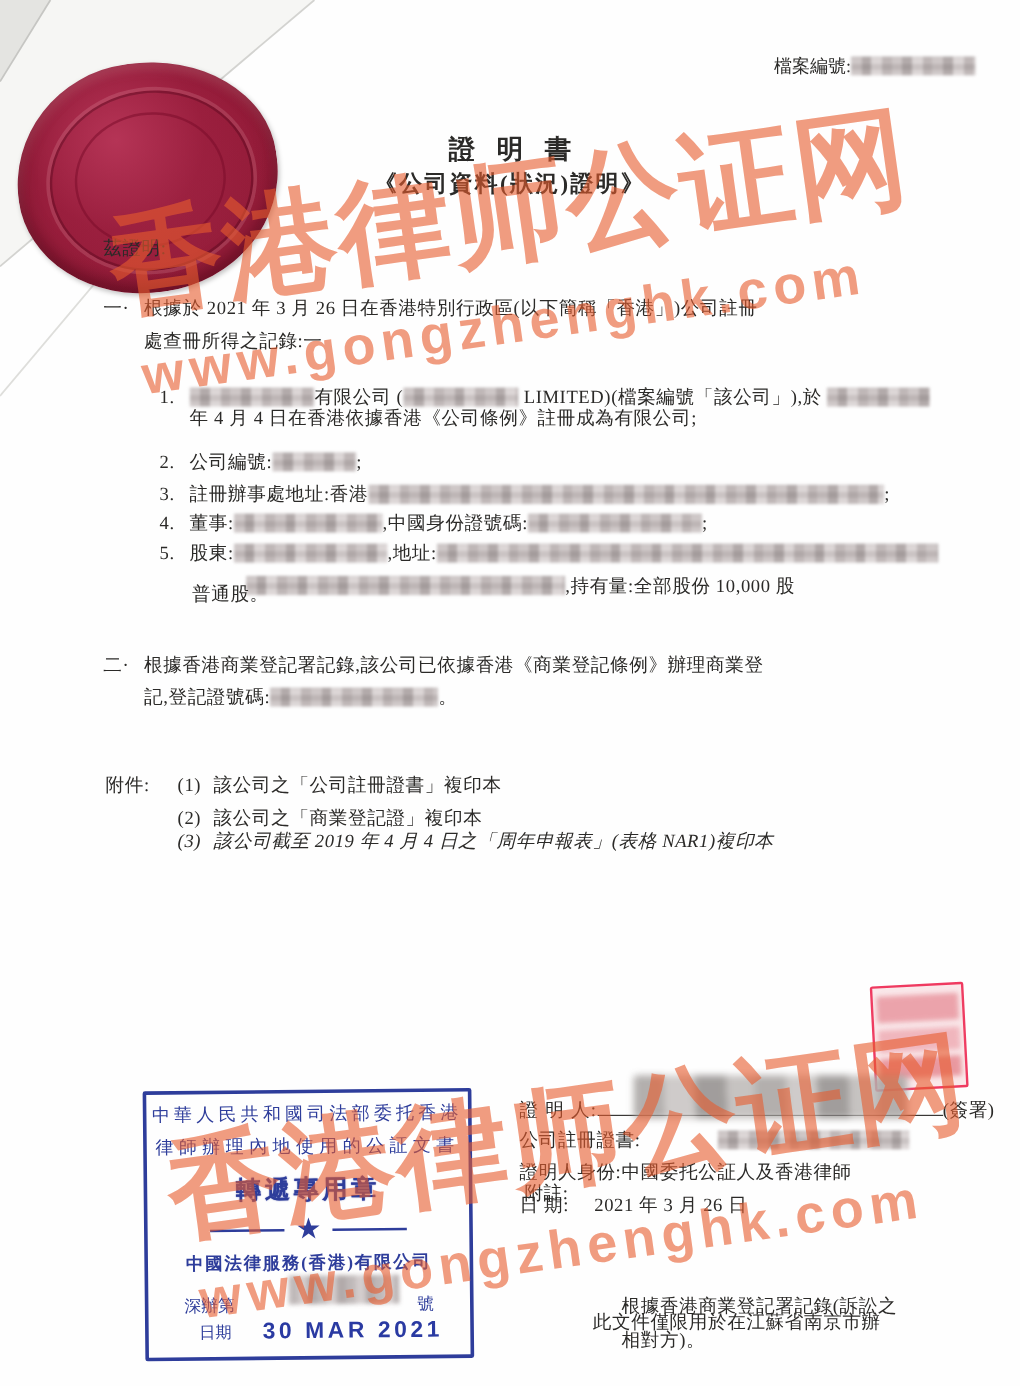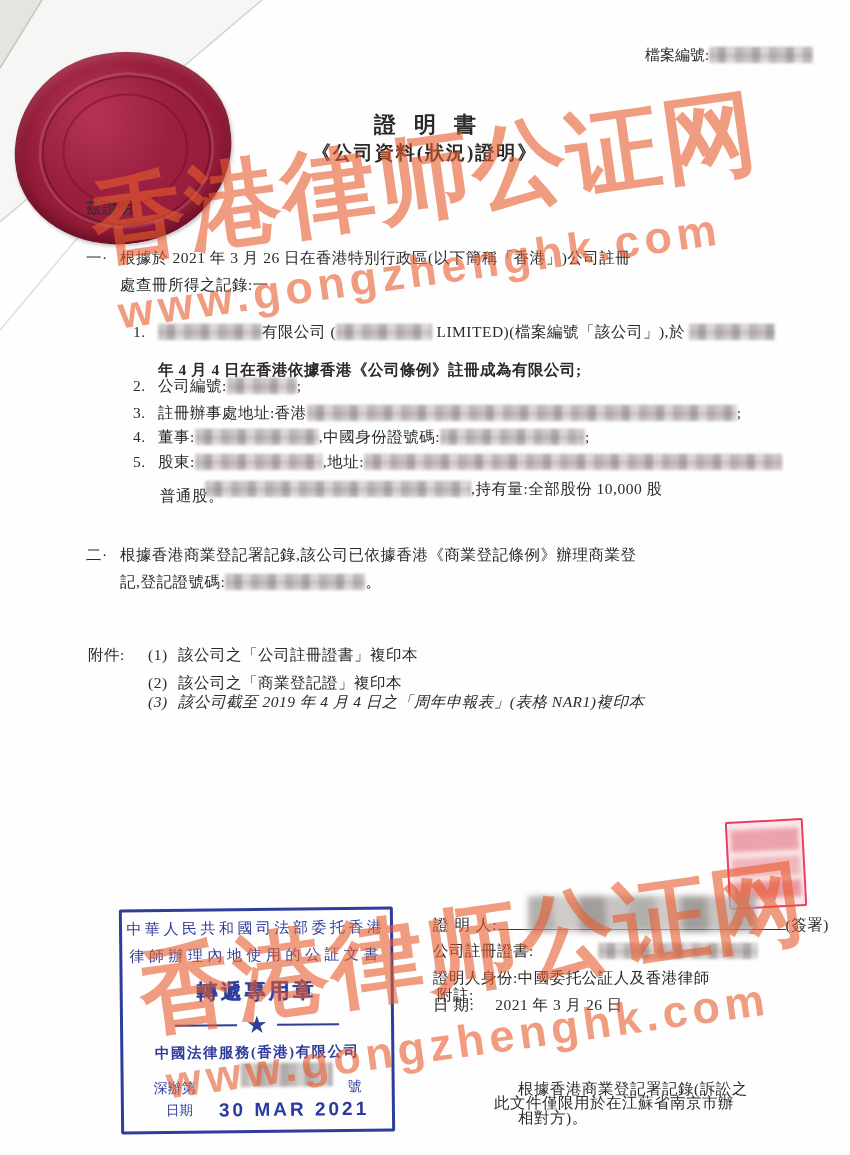--- a/index.html
+++ b/index.html
@@ -101,21 +101,21 @@
     <div class="ln" style="left:86px;top:198px;">茲證明:</div>
 
     <div class="ln" style="left:86px;top:248px;">
       <span class="num" style="width:34px;">一·</span><span>根據於 2021 年 3 月 26 日在香港特別行政區(以下簡稱「香港」)公司註冊</span>
     </div>
     <div class="ln" style="left:120px;top:275px;">處查冊所得之記錄:一</div>
 
     <div class="ln" style="left:133px;top:322px;">
       <span class="num" style="width:25px;">1.</span><span class="redact" style="width:104px;"></span><span>有限公司 (</span><span class="redact" style="width:96px;"></span> <span>LIMITED)(檔案編號「該公司」),於</span> <span class="redact" style="width:86px;"></span>
     </div>
-    <div class="ln" style="left:158px;top:360px;font-weight:bold;">年 4 月 4 日在香港依據香港《公司條例》註冊成為有限公司;</div>
+    <div class="ln" style="left:158px;top:339px;">年 4 月 4 日在香港依據香港《公司條例》註冊成為有限公司;</div>
 
     <div class="ln" style="left:133px;top:376px;">
       <span class="num" style="width:25px;">2.</span><span>公司編號:</span><span class="redact" style="width:70px;"></span><span>;</span>
     </div>
 
     <div class="ln" style="left:133px;top:403px;">
       <span class="num" style="width:25px;">3.</span><span>註冊辦事處地址:香港</span><span class="redact" style="width:430px;"></span><span>;</span>
     </div>
 
     <div class="ln" style="left:133px;top:427px;">

